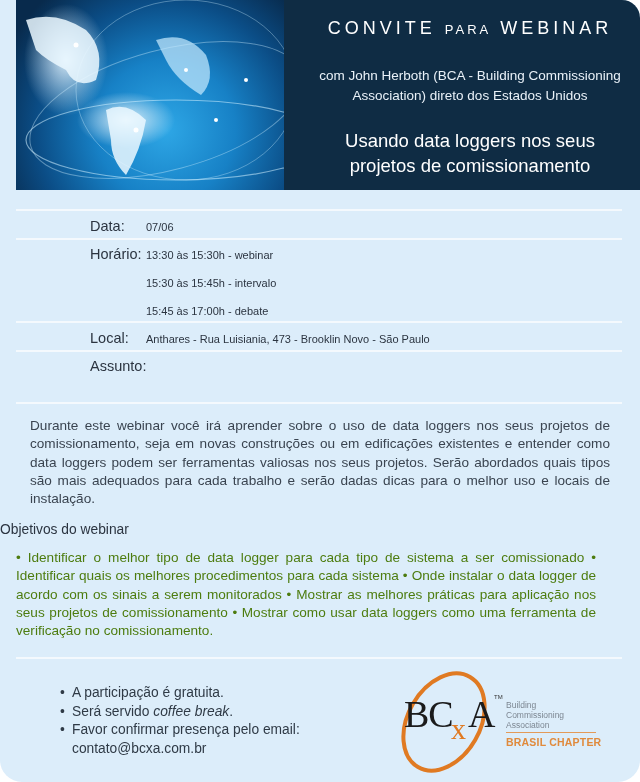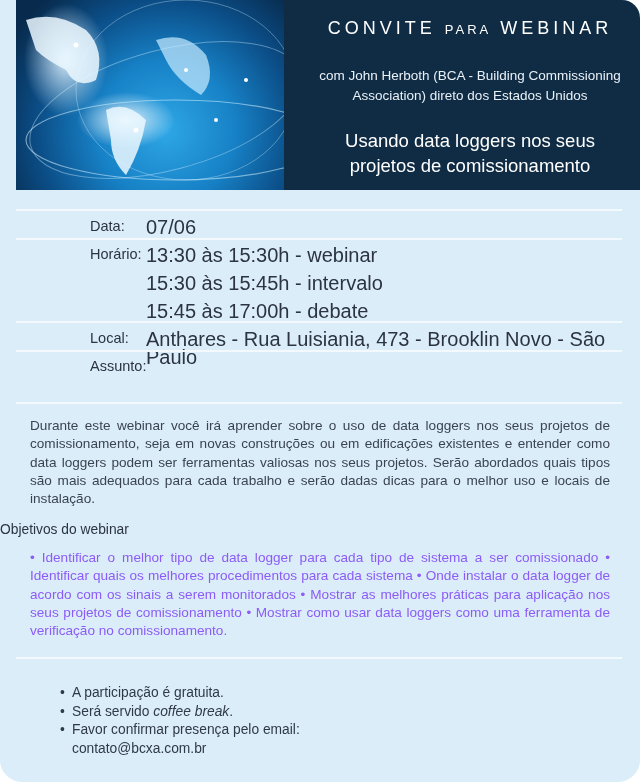--- a/index.html
+++ b/index.html
@@ -42,33 +42,33 @@
     font-size: 13.5px; line-height: 20px;
   }
   .topic {
     position: absolute; left: 268px; right: 0; top: 128px;
     text-align: center; color: #ffffff;
     font-size: 18.5px; line-height: 25px;
   }
   
   .rule { position: absolute; left: 16px; width: 606px; height: 2px; background: #f4f9fd; }
   .row-label { position: absolute; left: 62px; color: #2b3440; font-size: 14.5px; margin-left: 28px; }
-  .row-value { position: absolute; left: 146px; color: #2b3440; font-size: 20px; line-height: 18px; }
+  .row-value { position: absolute; left: 146px; color: #2b3440; font-size: 11px; line-height: 18px; }
   .para {
     position: absolute; left: 30px; width: 580px; top: 417px;
     color: #3a4450; font-size: 13.6px; line-height: 18.3px;
     text-align: justify;
   }
   .obj-head {
     position: absolute; left: 0; width: 640px; top: 522px;
     text-align: left; color: #2b3440; font-size: 13.8px;
   }
   .obj-body {
-    position: absolute; left: 30px; width: 580px; top: 549px;
-    color: #8b5cf6; font-size: 13.6px; line-height: 18.3px;
+    position: absolute; left: 16px; width: 580px; top: 549px;
+    color: #4d7c0f; font-size: 13.6px; line-height: 18.3px;
     text-align: justify;
   }
   .notes {
     position: absolute; left: 60px; top: 684px;
     color: #2f3a46; font-size: 13.8px; line-height: 18.5px;
   }
   .notes .bullet { display: inline-block; width: 12px; }
   .notes .email { padding-left: 12px; }
   
   .logo { position: absolute; left: 382px; top: 670px; width: 230px; height: 104px; }
@@ -164,14 +164,30 @@
     </div>
     <div>
       <span class="bullet">•</span><span>Será servido </span><i>coffee break</i><span>.</span>
     </div>
     <div>
       <span class="bullet">•</span><span>Favor confirmar presença pelo email:</span>
     </div>
     <div class="email">contato@bcxa.com.br</div>
   </div>
 
+  <div class="logo">
+    <svg width="230" height="104" style="position:absolute;left:0;top:0">
+      <ellipse cx="62" cy="52" rx="36" ry="52" fill="none" stroke="#e07a22" stroke-width="4" transform="rotate(30 62 52)"></ellipse>
+    </svg>
+    <div class="bc">BC</div>
+    <div class="x">x</div>
+    <div class="a">A</div>
+    <div class="tm">TM</div>
+    <div class="assoc">
+      <div>Building</div>
+      <div>Commissioning</div>
+      <div>Association</div>
+    </div>
+    <div class="line"></div>
+    <div class="chapter">BRASIL CHAPTER</div>
+  </div>
 
 </div>
 
 </body></html>

